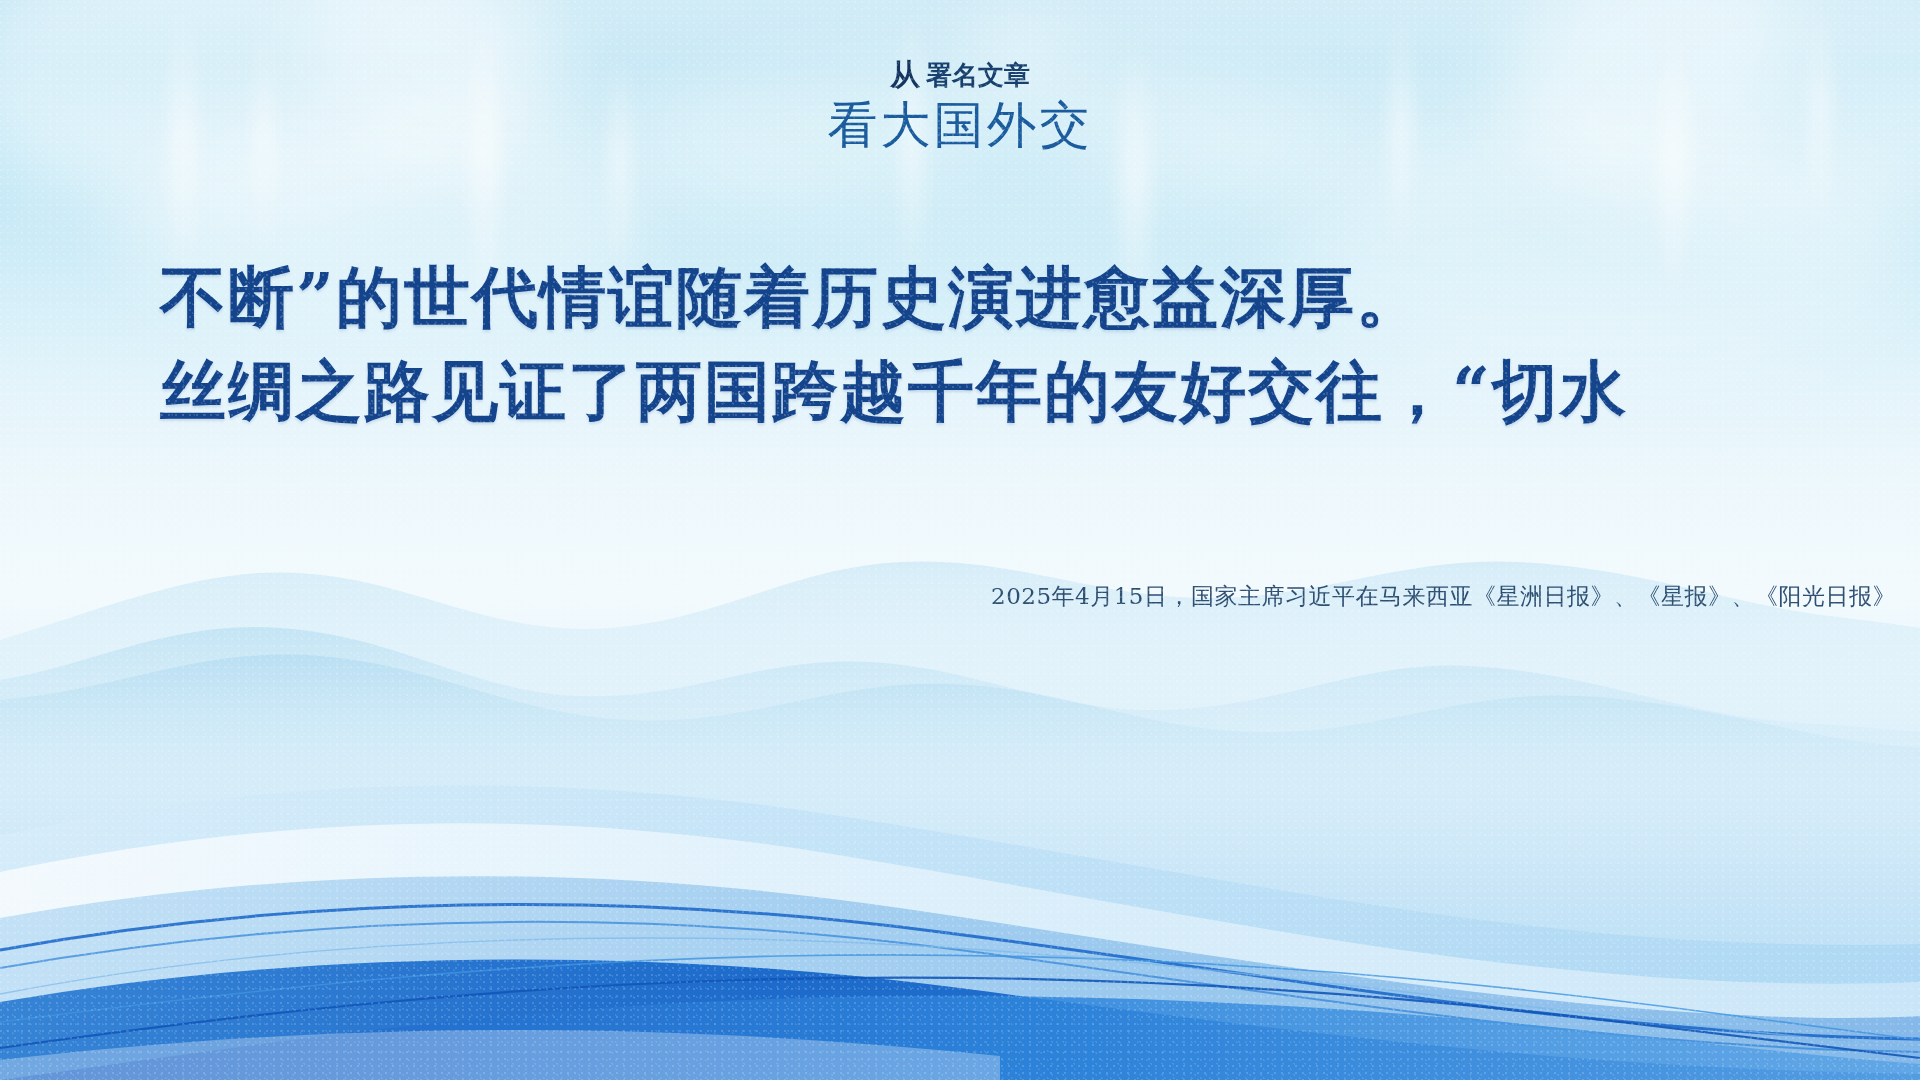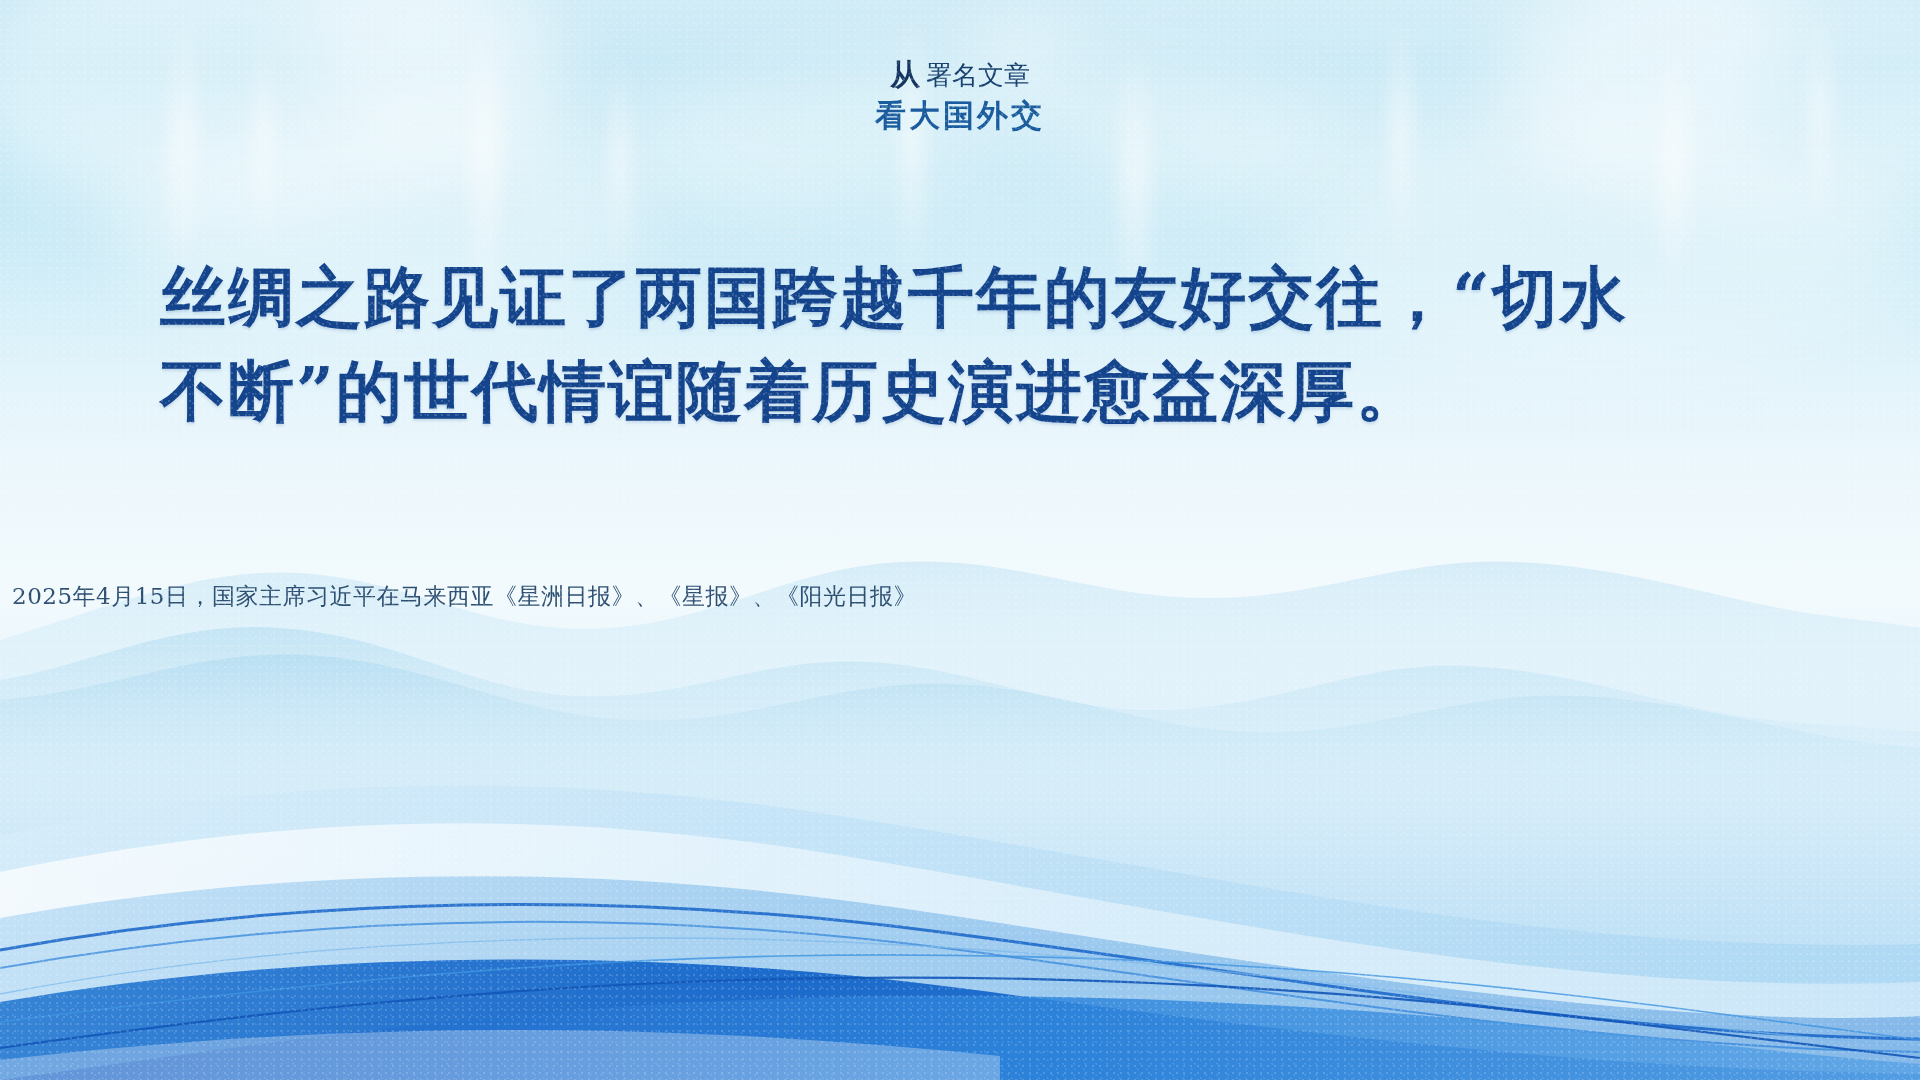--- a/index.html
+++ b/index.html
@@ -92,32 +92,32 @@
   #header .big {
     font-family:"DejaVu Serif", serif;
     font-size:54px;
     font-weight:700;
     color:#10365f;
     letter-spacing:1px;
   }
   #header .post {
     font-family:"DejaVu Serif", serif;
     font-size:26px;
-    font-weight:400;
+    font-weight:700;
     color:#17406e;
     margin-left:4px;
     letter-spacing:0px;
     position:relative;
     top:-3px;
   }
   #header .row2 {
     margin-top:8px;
     font-family:"DejaVu Serif", serif;
-    font-size:31px;
-    font-weight:700;
+    font-size:50px;
+    font-weight:400;
     color:#1a5c9e;
     letter-spacing:3px;
   }
 
   
   #quote {
     position:absolute;
     top:250px;
     left:160px;
     width:1600px;
@@ -132,22 +132,22 @@
     letter-spacing:2px;
     white-space:nowrap;
     text-shadow:0 2px 3px rgba(20,68,140,.16);
   }
   #quote .qline.indent { padding-left:118px; }
 
   
   #caption {
     position:absolute;
     top:578px;
-    left:12px; width:1896px;
-    text-align:left;
+    left:0; width:1896px;
+    text-align:right;
     z-index:6;
   }
   #caption .cline {
     font-family:"DejaVu Serif", serif;
     font-size:23px;
     line-height:36px;
     color:#2d4f72;
     letter-spacing:.5px;
     white-space:nowrap;
   }
@@ -280,22 +280,22 @@
 
   <div id="header">
     <div class="row1">
       <span class="pre">从</span>
       <span class="post">署名文章</span>
     </div>
     <div class="row2">看大国外交</div>
   </div>
 
   <div id="quote">
+    <div class="qline">不断”的世代情谊随着历史演进愈益深厚。</div>
     <div class="qline">丝绸之路见证了两国跨越千年的友好交往，“切水</div>
-    <div class="qline">不断”的世代情谊随着历史演进愈益深厚。</div>
   </div>
 
   <div id="caption">
     <div class="cline">2025年4月15日，国家主席习近平在马来西亚《星洲日报》、《星报》、《阳光日报》</div>
   </div>
 
   <div id="grain"></div>
 </div>
 
 </body></html>

